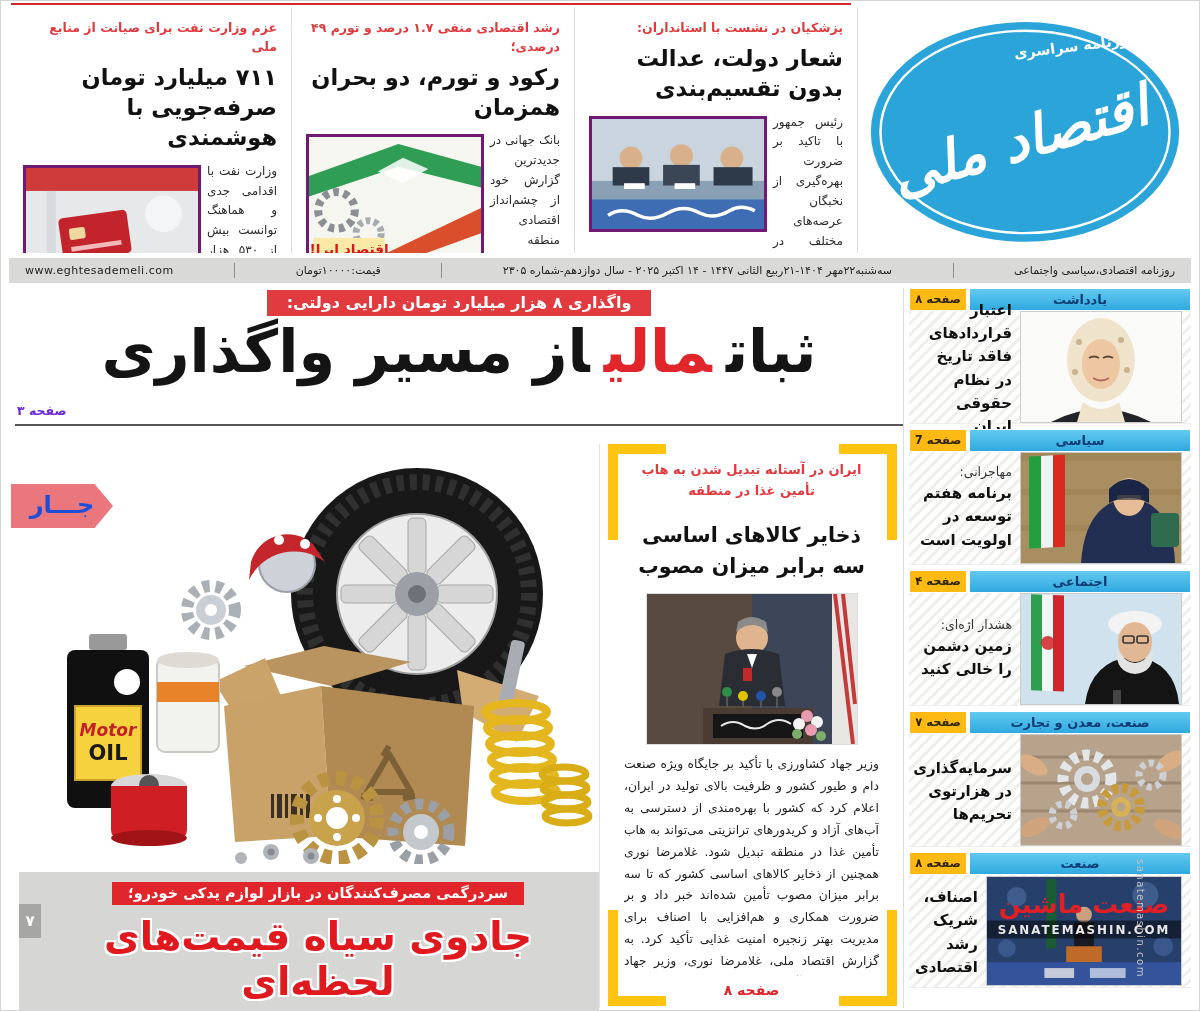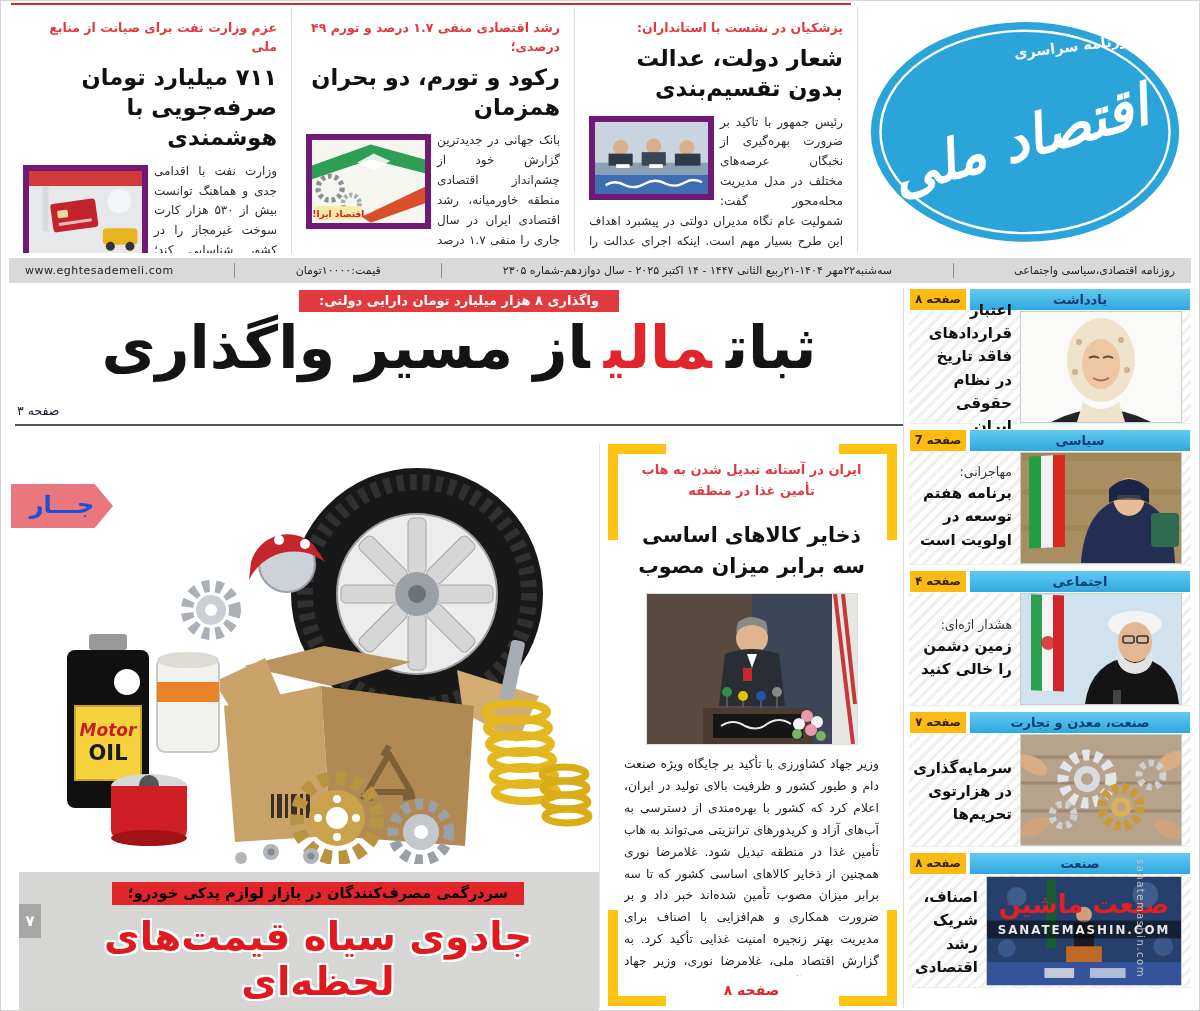--- a/index.html
+++ b/index.html
@@ -14,44 +14,44 @@
   .masthead { width:334px; display:flex; align-items:center; justify-content:center;
               border-left:1px solid #ddd; }
   .masthead svg { width:318px; height:236px; }
   .mh-tag { font-size:15px; font-weight:bold; fill:#fff; }
   .mh-title { font-size:58px; font-weight:bold; font-style:italic; fill:#fff; }
 
   .tstory { flex:1 1 0; padding:12px 14px 6px; overflow:hidden; }
   .tstory:not(:last-child){ border-left:1px solid #ddd; }
   .kick { color:#e03a3e; font-size:12.5px; font-weight:bold; line-height:1.5; }
   .thead { color:#111; font-size:22.5px; font-weight:bold; line-height:1.35; margin:5px 0 9px; }
-  .timg { float:left; width:125px; margin:3px 6px 4px 0; border:6px solid #701a75; display:block; }
+  .timg { float:left; width:178px; margin:3px 6px 4px 0; border:3px solid #701a75; display:block; }
   .timg svg { display:block; width:100%; }
   .tbody { font-size:12px; line-height:1.66; color:#2b2b2b; text-align:justify; }
 
   
   .infobar { height:25px; margin-top:5px; background:#d9d9d7; display:flex; align-items:center;
              justify-content:space-between; padding:0 16px; font-size:11px; color:#222; }
   .infobar .sep { width:1px; height:15px; background:#8f8f8f; }
   .web { letter-spacing:.5px; }
 
   
   .main { display:flex; margin-top:5px; height:720px; }
   .sidebar { width:288px; border-left:1px solid #ddd; padding-left:5px; }
   .leftcenter { flex:1 1 0; display:flex; flex-direction:column; padding-left:6px; }
 
   
   .lead { position:relative; height:138px; border-bottom:2px solid #555; }
   .lkick { width:fit-content; margin:2px auto 4px; background:#e23b3f; color:#fff;
-           font-size:13px; font-weight:bold; padding:3px 20px 4px; }
+           font-size:16px; font-weight:bold; padding:3px 20px 4px; }
   .lhead { text-align:center; font-size:59px; font-weight:bold; color:#141414;
            line-height:1.1; letter-spacing:-1px; }
   .lhead .red { color:#e0262b;margin-top:20px; }
   .lhead span { margin:0 .12em; }
-  .lpage { position:absolute; left:2px; bottom:6px; color:#0f172a; font-size:12.5px; font-weight:normal; }
+  .lpage { position:absolute; left:2px; bottom:6px; color:#6d28d9; font-size:12.5px; font-weight:bold; }
 
   .below { flex:1 1 0; min-height:0; display:flex; padding-top:18px; }
 
   
   .ca { width:304px; position:relative; padding:16px 24px 8px; display:flex; flex-direction:column;
         border-left:1px solid #e3e3e3; }
   .ca-br { position:absolute; width:58px; height:96px; }
   .ca-br.tr { top:0; right:6px;  border-top:10px solid #ffc411; border-right:10px solid #ffc411; }
   .ca-br.tl { top:0; left:8px;   border-top:10px solid #ffc411; border-left:10px solid #ffc411; }
   .ca-br.brc{ bottom:2px; right:6px; border-bottom:10px solid #ffc411; border-right:10px solid #ffc411; }
@@ -68,21 +68,21 @@
   .visual { flex:1 1 0; position:relative; padding-left:4px; }
   .mainimg { height:420px; background:#fff; }
   .mainimg svg { width:100%; height:100%; }
   .ribbon { position:absolute; top:40px; left:-4px; width:102px; height:44px;
             background:rgba(229,88,98,.82); color:#1d4ed8; font-size:24px; font-weight:bold;
             line-height:42px; text-align:center;
             clip-path:polygon(0 0,82% 0,100% 50%,82% 100%,0 100%); }
   .secondary { position:relative; margin-top:8px; background:#d6d6d4; padding:10px 12px 16px 30px; }
   .pbadge { position:absolute; left:0; top:32px; width:22px; height:34px; background:#a6a6a4;
             color:#fff; font-size:15px; font-weight:bold; text-align:center; line-height:34px; }
-  .skick2 { width:fit-content; margin:0 auto 9px; background:#e0262b; color:#000000;
+  .skick2 { width:fit-content; margin:0 auto 9px; background:#e0262b; color:#ffffff;
             font-size:14.5px; font-weight:bold; padding:3px 16px 4px; }
   .shead2 { text-align:center; color:#e0191f; font-size:39px; font-weight:bold; letter-spacing:-1px;
             text-shadow:2px 2px 0 #fff,-2px -2px 0 #fff,2px -2px 0 #fff,-2px 2px 0 #fff,0 2px 0 #fff,0 -2px 0 #fff; }
 
   
   .sb { margin-bottom:5px; border-bottom:1px solid #eee; }
   .sbar { display:flex; height:23px; gap:2px; }
   .sbt { flex:1 1 0; background:linear-gradient(#63c9f0,#2fa9e0); border:1px solid #fff;
          color:#0e3d74; font-size:13px; font-weight:bold; text-align:center; line-height:21px; }
   .sbadge { width:58px; background:#fdba12; border:1px solid #fff; color:#2e2305;

